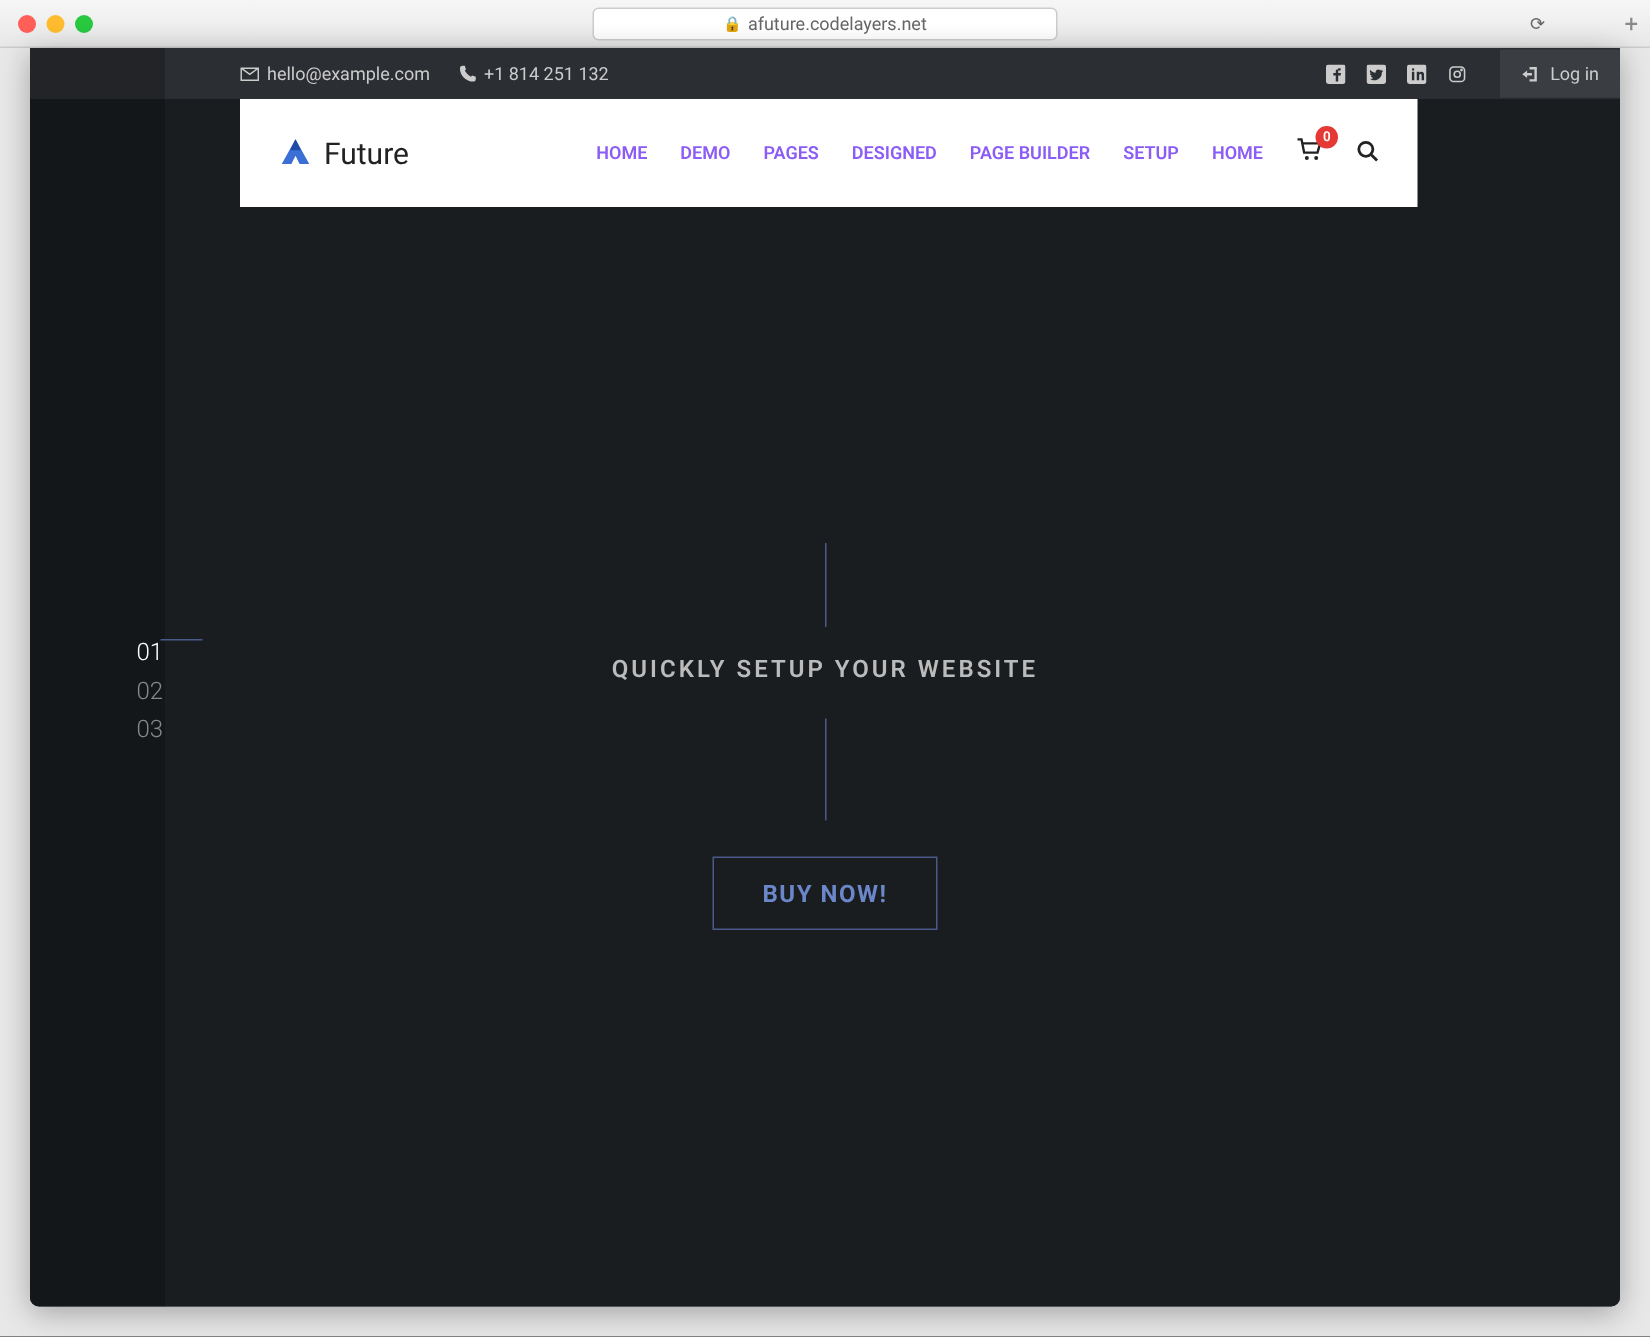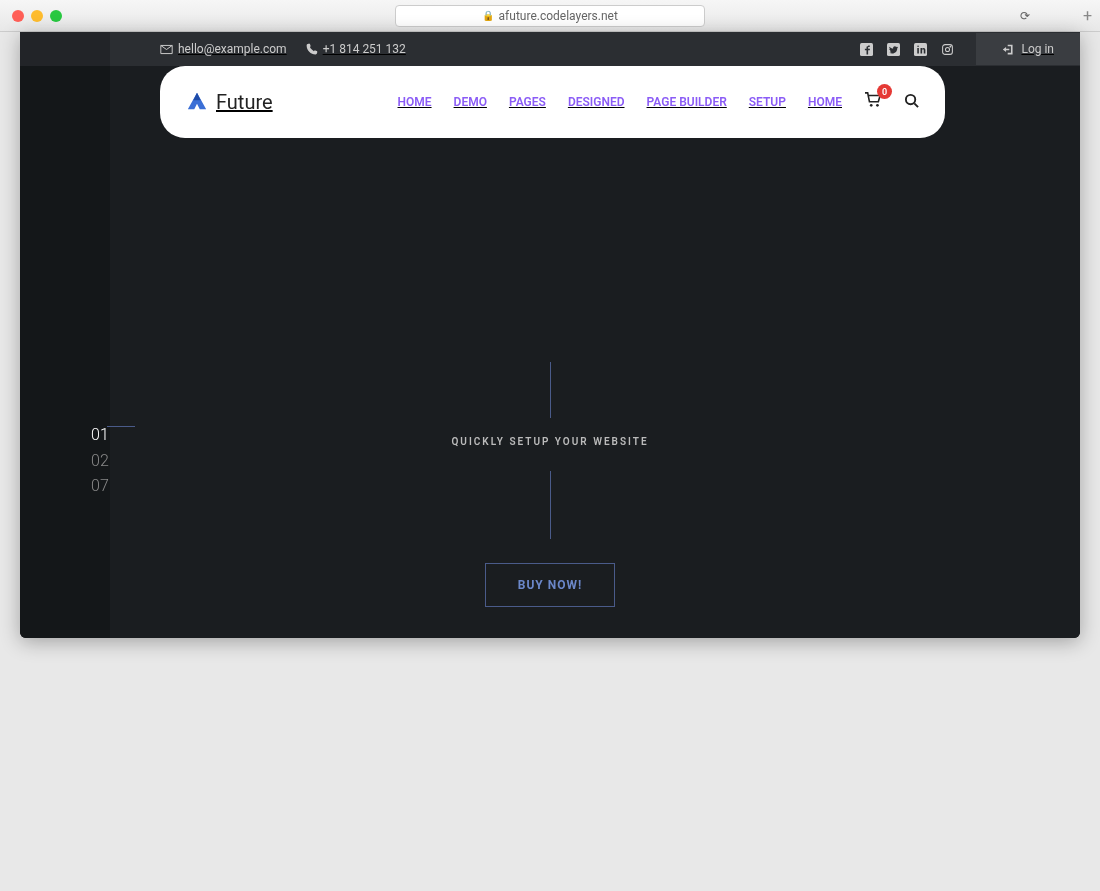--- a/index.html
+++ b/index.html
@@ -9,33 +9,33 @@
 .browser-chrome { height:32px; background:linear-gradient(#f6f6f6,#e8e8e8); border-bottom:1px solid #ccc; display:flex; align-items:center; padding:0 12px; position:relative; }
 .traffic-lights { display:flex; gap:7px; }
 .tl { width:12px; height:12px; border-radius:50%; }
 .tl.red{background:#ff5f57;} .tl.yellow{background:#febc2e;} .tl.green{background:#28c840;}
 .url-bar { position:absolute; left:50%; transform:translateX(-50%); width:310px; height:22px; background:#fff; border:1px solid #ccc; border-radius:4px; display:flex; align-items:center; justify-content:center; font-size:12px; color:#666; }
 .url-bar .lock{ margin-right:4px; font-size:10px; color:#888;}
 .reload { position:absolute; right:70px; font-size:12px; color:#666;}
 .newtab { position:absolute; right:8px; font-size:16px; color:#888;}
 
 
-.viewport { position:relative; width:1060px; height:606px; margin:0 auto; background:#1a1d20; overflow:hidden; box-shadow:0 4px 20px rgba(0,0,0,.3); border-radius:0 0 6px 6px;text-decoration:underline;}
+.viewport { position:relative; width:1060px; height:839px; margin:0 auto; background:#1a1d20; overflow:hidden; box-shadow:0 4px 20px rgba(0,0,0,.3); border-radius:0 0 6px 6px;}
 
 
 .topbar { height:34px; background:#2b2e32; display:flex; align-items:center; justify-content:space-between; padding:0 18px 0 140px; color:#ccc; font-size:12px; }
 .topbar-left { display:flex; align-items:center; gap:18px; }
 .topbar-left span{ display:flex; align-items:center; gap:5px;}
 .topbar-right { display:flex; align-items:center; gap:14px; }
 .socials { display:flex; gap:14px; font-size:13px;}
-.login { background:#3a3d41; padding:9px 26px; margin:-9px -18px -9px 8px; display:flex; align-items:center; gap:6px; cursor:pointer;}
+.login { background:#3a3d41; padding:9px 14px; margin:-9px -18px -9px 8px; display:flex; align-items:center; gap:6px; cursor:pointer;}
 .ic { width:13px; height:13px; display:inline-block; }
 
 
-.navbar { width:785px; height:72px; background:#fff; margin-left:140px; display:flex; align-items:center; justify-content:space-between; padding:0 26px;border-radius:25px; }
+.navbar { width:785px; height:72px; background:#fff; margin-left:140px; display:flex; align-items:center; justify-content:space-between; padding:0 26px; }
 .logo { display:flex; align-items:center; gap:8px; }
 .logo-mark { position:relative; width:22px; height:22px;}
 .logo-text { font-size:20px; font-weight:400; color:#222;}
 .navlinks { display:flex; align-items:center; gap:22px; font-size:12px; font-weight:600; color:#222; }
 .navlinks a{ color:#8b5cf6; text-decoration:none; cursor:pointer;}
 .cart { position:relative; font-size:16px; cursor:pointer;}
 .cart .badge{ position:absolute; top:-8px; right:-10px; background:#e53935; color:#fff; width:15px; height:15px; border-radius:50%; font-size:9px; display:flex; align-items:center; justify-content:center;}
 .search-ic { font-size:14px; cursor:pointer;}
 
 
@@ -45,26 +45,26 @@
   radial-gradient(ellipse 150px 12px at 25% 62%, rgba(255,255,255,.03), transparent);
 }
 .boat{position:absolute; width:2px; background:rgba(200,200,200,.15);}
 .boat::after{content:""; position:absolute; bottom:-3px; left:-8px; width:18px; height:6px; background:rgba(200,200,200,.12); border-radius:50%;}
 .b1{height:24px; left:230px; top:485px;}
 .b2{height:38px; left:555px; top:472px;}
 .b3{height:28px; left:885px; top:430px;}
 .b4{height:30px; left:950px; top:505px;}
 
 .hero-content { position:absolute; top:330px; left:50%; transform:translateX(-50%); text-align:center; color:#fff; width:700px;}
-.subtitle { font-size:10px; letter-spacing:2px; color:#bbb; font-weight:600; margin-bottom:14px;}
+.subtitle { font-size:16px; letter-spacing:2px; color:#bbb; font-weight:600; margin-bottom:14px;}
 .headline { font-family:Georgia,"Times New Roman",serif; font-size:35px; font-weight:700; line-height:1.25; letter-spacing:1px;}
 .vline { width:1px; height:56px; background:#4a5b8a; margin:0 auto;}
 .vline.top{margin-bottom:18px;}
 .vline.bot{margin-top:24px; margin-bottom:24px; height:68px;}
-.buy-btn { display:inline-block; border:1px solid #4a5b8a; padding:14px 32px; font-size:12px; font-weight:700; letter-spacing:1px; color:#6b87c9; cursor:pointer;}
+.buy-btn { display:inline-block; border:1px solid #4a5b8a; padding:14px 32px; font-size:16px; font-weight:700; letter-spacing:1px; color:#6b87c9; cursor:pointer;}
 
 
 .counter { position:absolute; left:40px; top:390px; color:#888; font-size:16px; font-weight:300;margin-left:31px;}
 .counter div{line-height:1.6;}
 .counter .active{color:#fff;}
 .counter-line{ position:absolute; left:16px; top:4px; width:28px; height:1px; background:#4a5b8a;}
 
 
 .side-stripe{ position:absolute; left:0; top:0; width:90px; height:100%; background:rgba(0,0,0,.2);}
 </style>
@@ -175,15 +175,15 @@
     <div class="vline top"></div>
     <div class="subtitle">QUICKLY SETUP YOUR WEBSITE</div>
     <div class="vline bot"></div>
     <div class="buy-btn">BUY NOW!</div>
   </div>
 
   <div class="counter">
     <div class="counter-line"></div>
     <div class="active">01</div>
     <div>02</div>
-    <div>07</div>
+    <div>03</div>
   </div>
 </div>
 
 </body></html>

